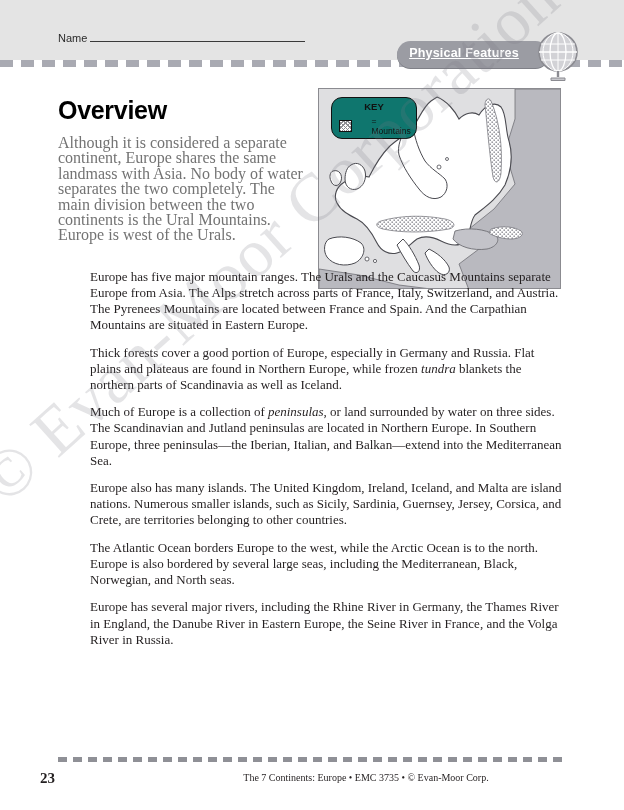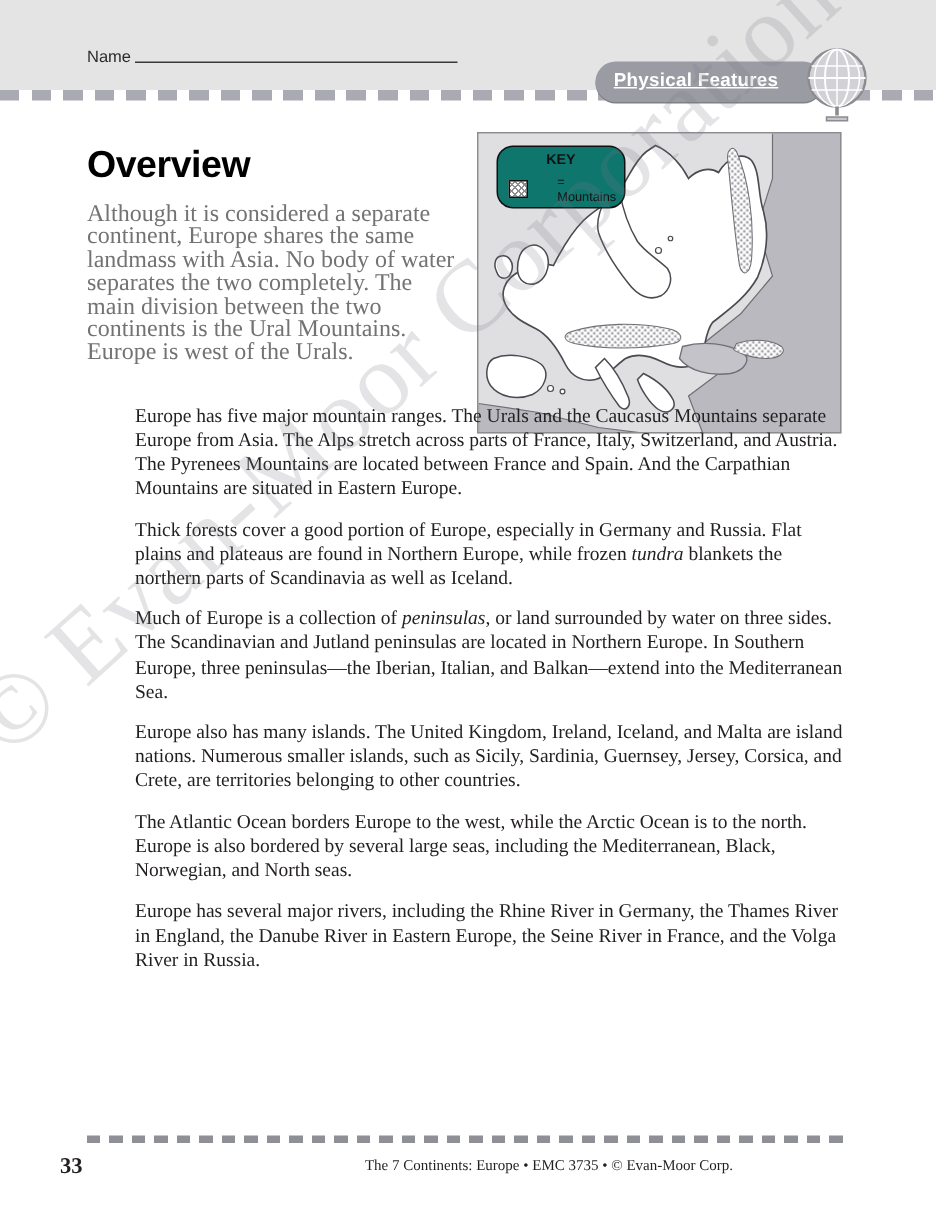--- a/index.html
+++ b/index.html
@@ -250,18 +250,18 @@
 
   <div style="height:11px"></div>
 
   <div class="body-block">
     <p>The Atlantic Ocean borders Europe to the west, while the Arctic Ocean is to the north. Europe is also bordered by several large seas, including the Mediterranean, Black, Norwegian, and North seas.</p>
     <p>Europe has several major rivers, including the Rhine River in Germany, the Thames River in England, the Danube River in Eastern Europe, the Seine River in France, and the Volga River in Russia.</p>
   </div>
 </div>
 
 <div class="dash-rule dash-bottom"></div>
-<div class="page-num">33</div>
+<div class="page-num">23</div>
 <div class="footer-credit">The 7 Continents: Europe • EMC 3735 • © Evan-Moor Corp.</div>
 
 <div class="watermark">
   <div class="watermark-text">© Evan-Moor Corporation .</div>
 </div>
 
 </body></html>

